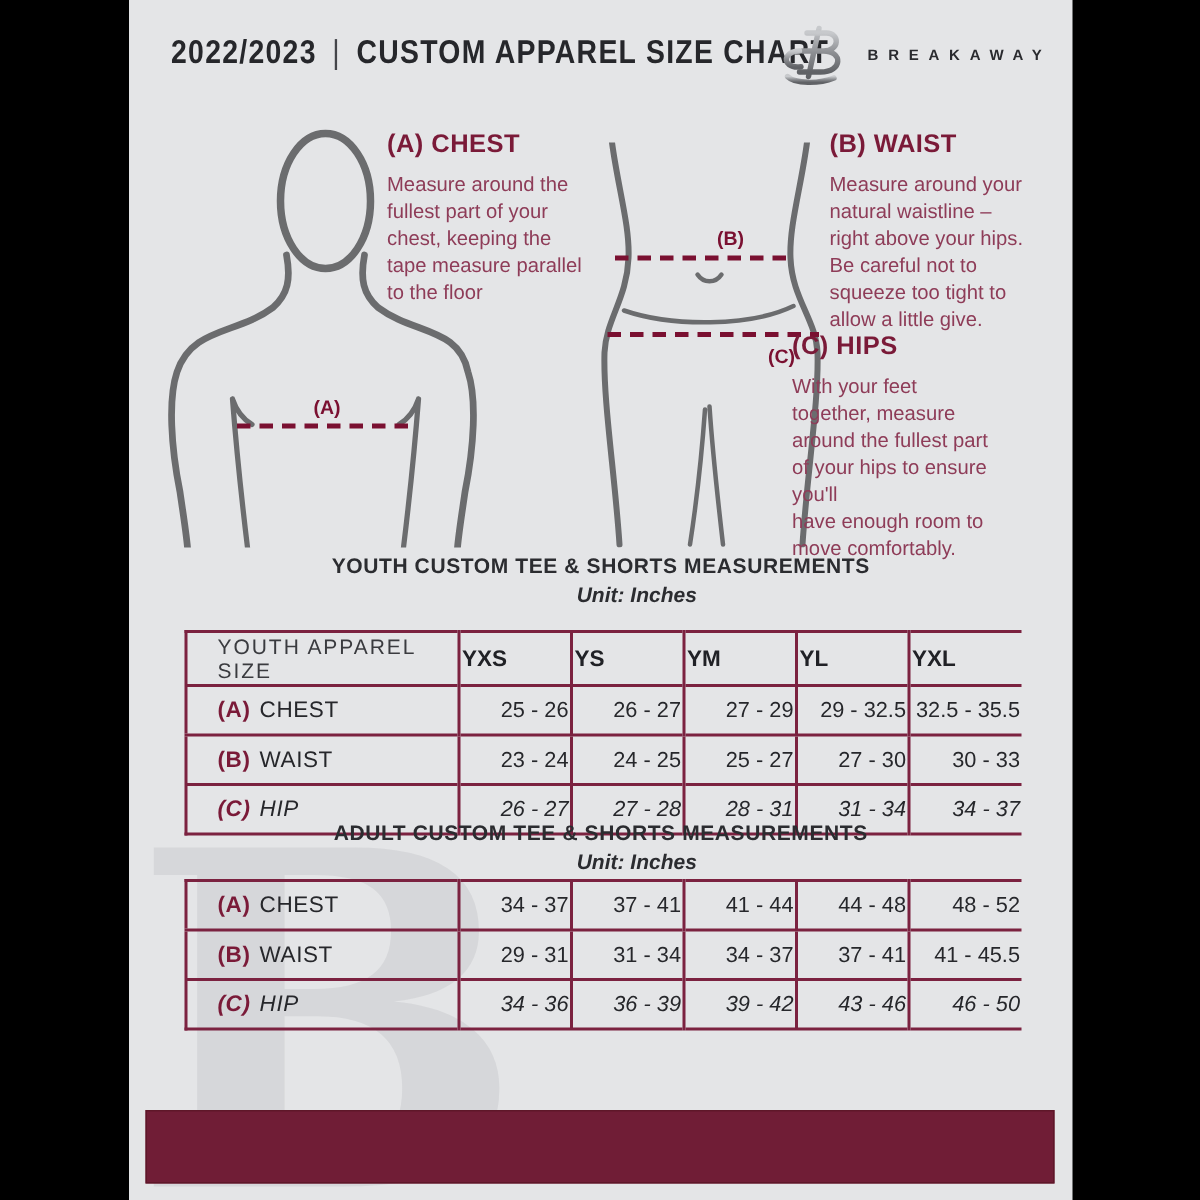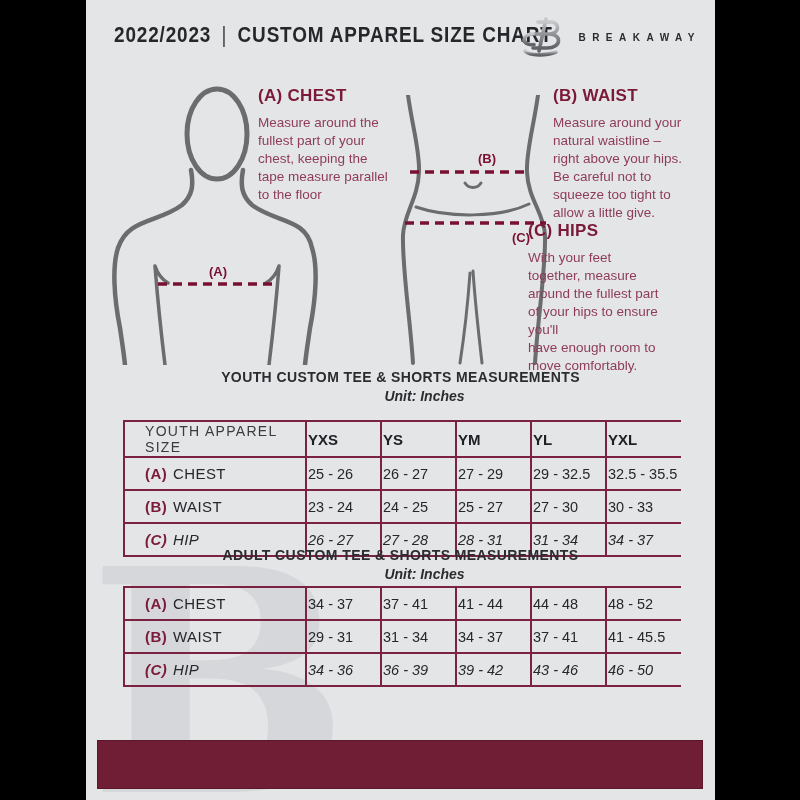--- a/index.html
+++ b/index.html
@@ -48,21 +48,21 @@
              border-left:2px solid var(--maroon);}
   table.size tr{border-bottom:2px solid var(--maroon);}
   table.size tr:last-child{border-bottom:none;font-style:italic;}
   table.size th:not(:first-child),table.size td:not(:first-child){border-left:2px solid var(--maroon);}
   table.size th{height:28px;}
   table.size td{height:29px;}
   .head-label{text-align:left;padding-left:20px;font-weight:normal;letter-spacing:1.3px;font-size:14px;color:#3a3b3f;}
   .head-size{font-weight:bold;font-size:15px;color:#202126;text-align:left;}
   .row-label{text-align:left;padding-left:20px;font-size:15px;color:var(--ink);letter-spacing:.4px;}
   .row-label .prefix{color:var(--maroon-dark);font-weight:bold;margin-right:6px;}
-  td.val{text-align:left;font-size:14.5px;color:var(--ink);}
+  td.val{text-align:right;font-size:14.5px;color:var(--ink);}
 
   .footer-bar{position:absolute;left:11px;top:740px;width:606px;height:49px;background:var(--bar-maroon);
               border:1px solid #5e1729;box-sizing:border-box;}
 </style>
 </head>
 <body>
 
 <div class="stage">
   <div class="doc">
 

